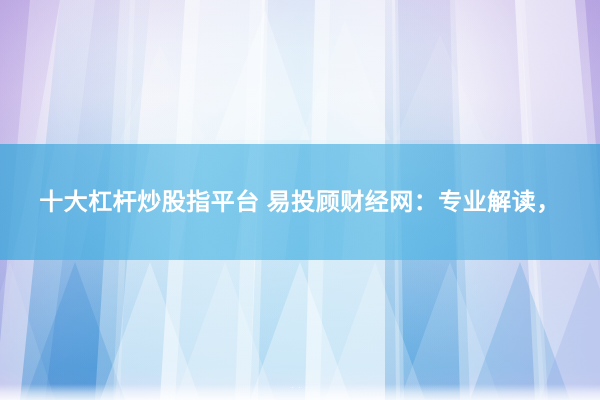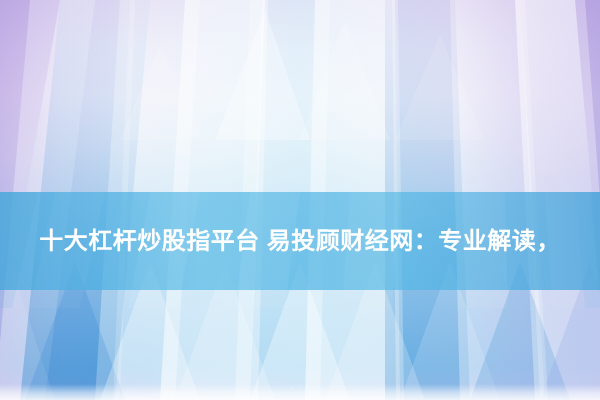--- a/index.html
+++ b/index.html
@@ -80,34 +80,33 @@
     white-space: nowrap;
     pointer-events: none;
   }
 
   
   .headline-band {
     position: absolute;
     left: 0;
     right: 0;
     top: 144px;
-    height: 98px;
+    height: 116px;
     background: linear-gradient(90deg,
         rgba(70,168,220,0.80) 0%,
         rgba(78,176,226,0.74) 18%,
         rgba(86,186,230,0.70) 34%,
         rgba(80,180,228,0.72) 50%,
         rgba(86,184,229,0.70) 66%,
         rgba(76,172,224,0.74) 84%,
         rgba(68,162,218,0.80) 100%);
     display: flex;
     flex-direction: column;
     align-items: center;
     justify-content: center;
-    margin-top: 48px;
   }
 
   .headline-band .band-streaks {
     position: absolute;
     inset: 0;
     pointer-events: none;
     opacity: 0.5;
   }
 
   .headline-text {

